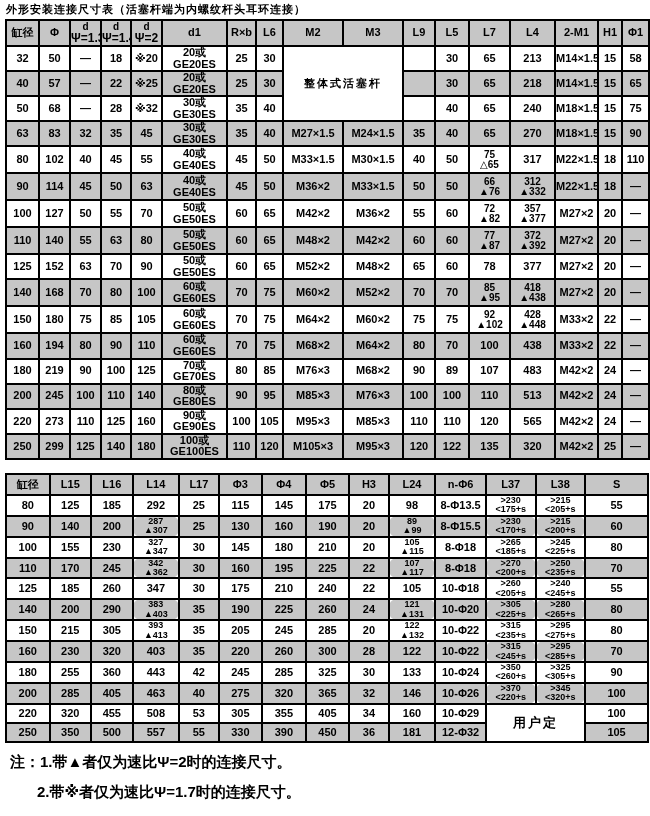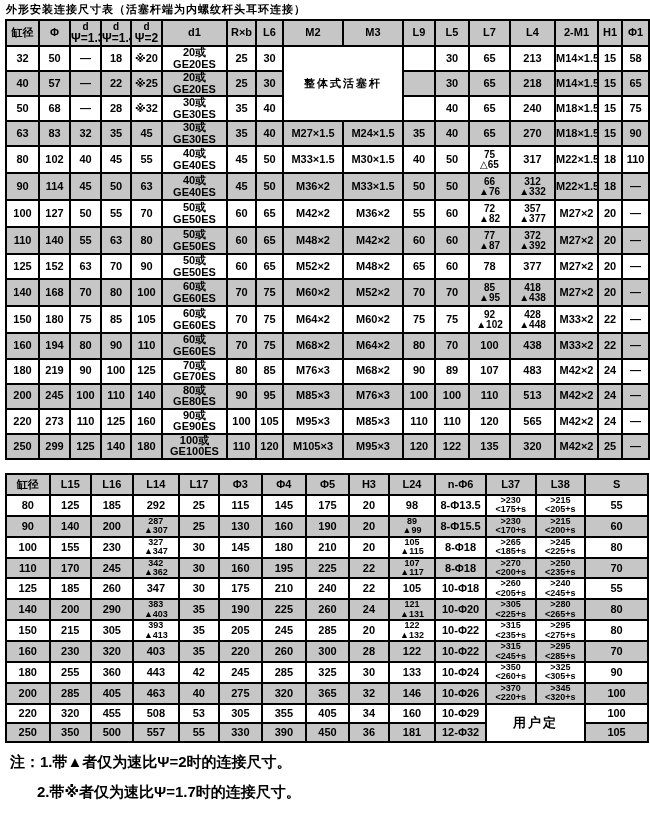--- a/index.html
+++ b/index.html
@@ -27,21 +27,21 @@
   
   #t1 th{font-size:11px;height:24px;background:#c6c6c6;line-height:1.05;}
   #t1 th.h2{font-size:10px;line-height:1;}
   #t1 th.h2 .sub{font-size:12px;font-weight:bold;}
   #t1 td{font-size:11px;height:21px;line-height:1.05;}
   #t1 td.tl{font-size:10px;line-height:1;height:25px;}
   
   #t2{margin-top:13px;}
   #t2 th{font-size:11px;height:19px;background:#c6c6c6;}
   #t2 td{font-size:11px;height:17px;line-height:1;}
-  #t2 td.tl{font-size:9px;line-height:1.05;}
+  #t2 td.tl{font-size:9px;line-height:1.05;border-radius:8px;}
   tr.g td{background:#c6c6c6;}
   td.mergecell{background:#fff !important;font-size:14px;letter-spacing:2px;}
   #t2 td.mergecell{font-size:13px;}
   
   .notes{margin:10px 0 0 6px;font-size:15px;font-weight:bold;}
   .notes .line{margin-bottom:11px;white-space:nowrap;}
   .notes .line.indent{padding-left:27px;}
 </style>
 </head>
 <body>

